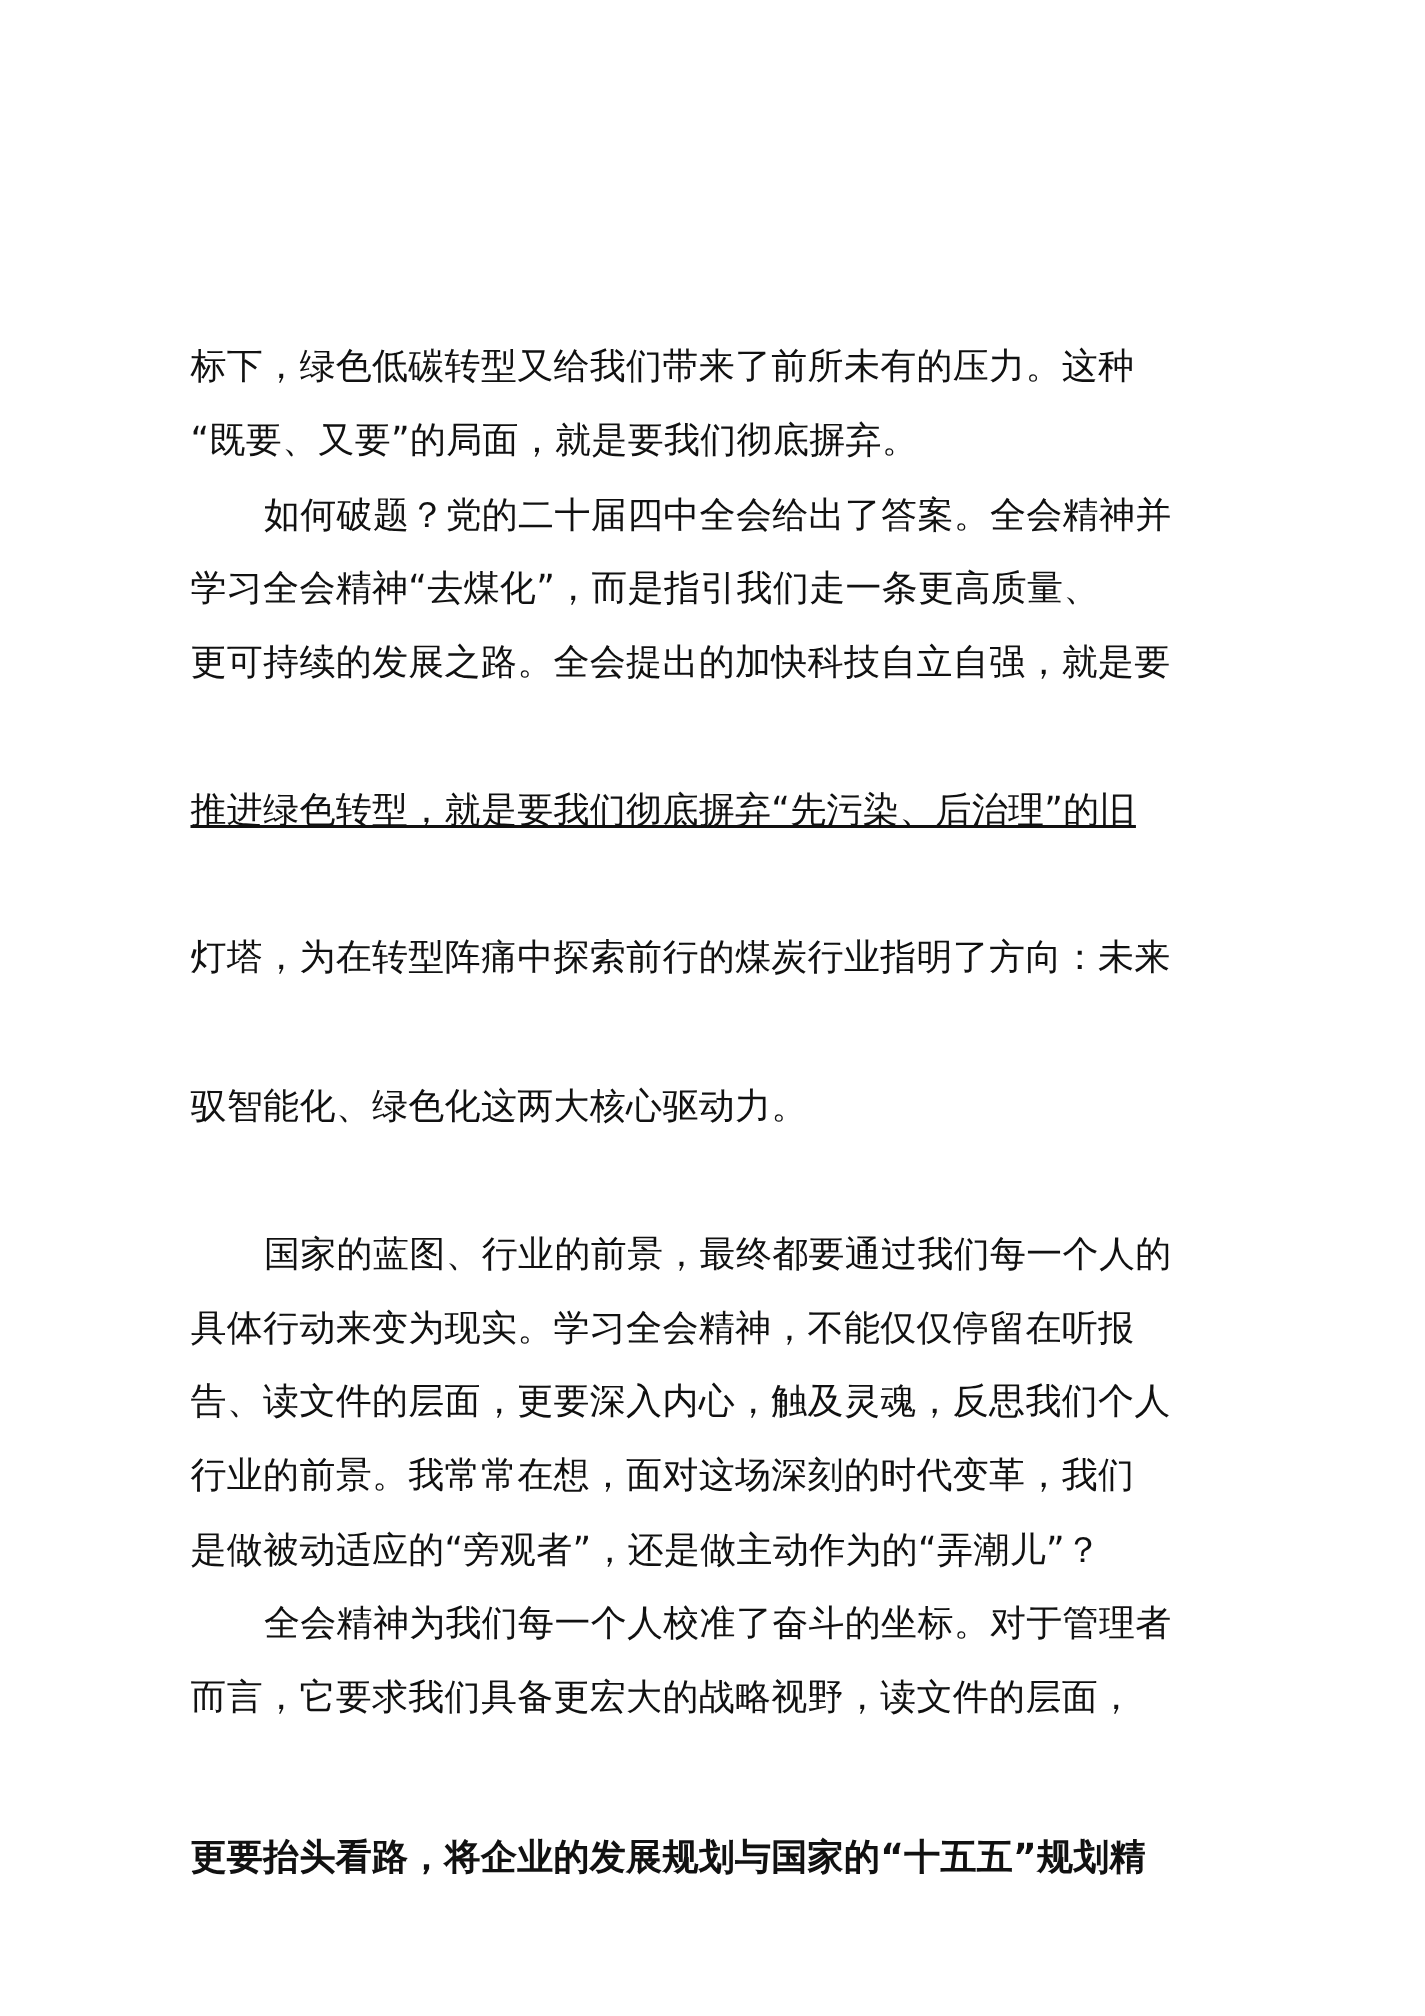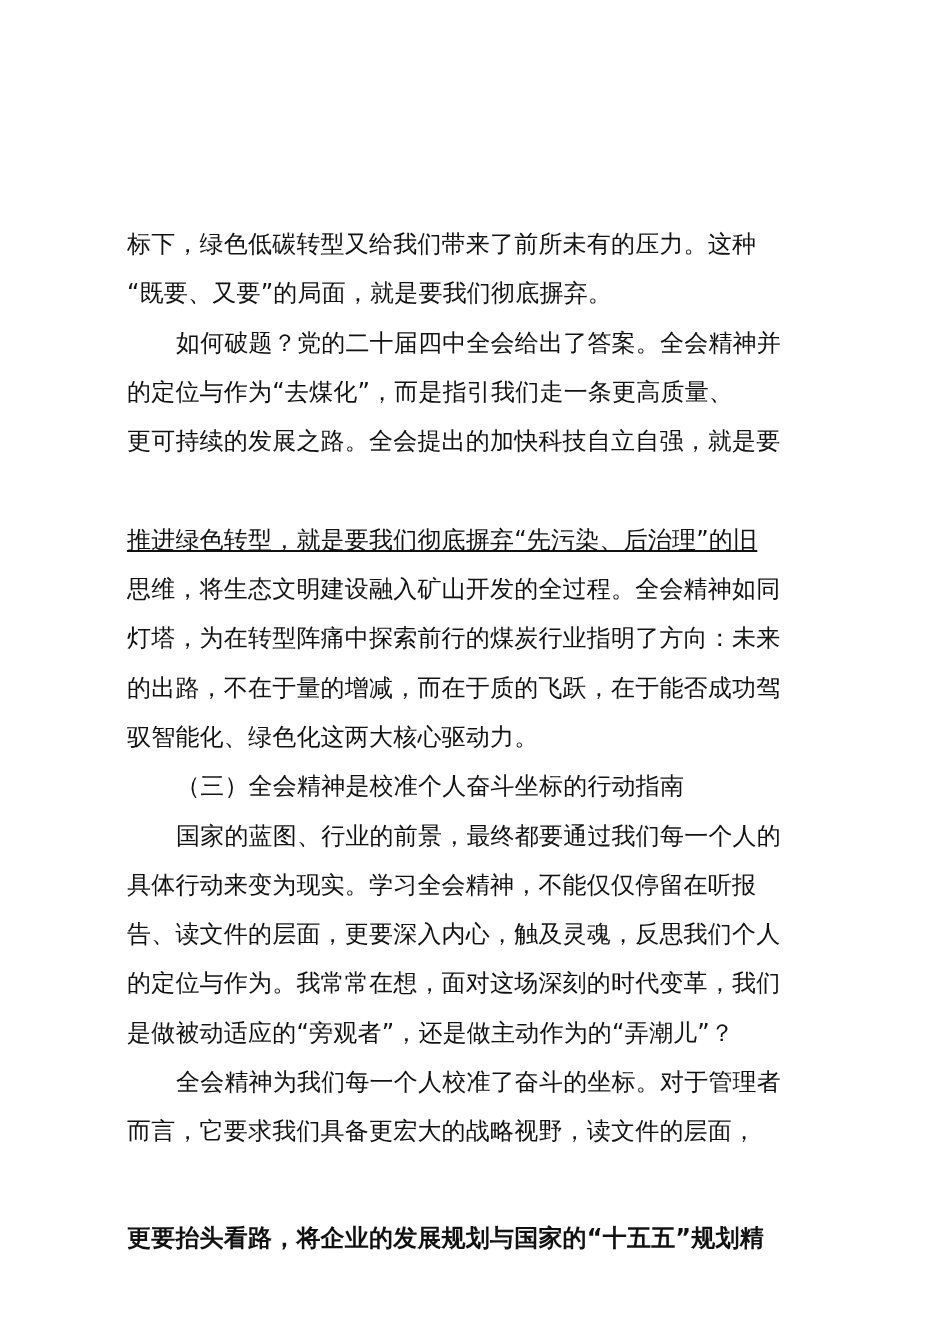--- a/index.html
+++ b/index.html
@@ -20,29 +20,26 @@
     .indent { left: 176px; width: 657px; }
     .heading { left: 176px; }
   </style>
 </head>
 <body>
 
 <div class="page">
   <div class="line" style="top:183px;">标下，绿色低碳转型又给我们带来了前所未有的压力。这种</div>
   <div class="line" style="top:232px;">“既要、又要”的局面，就是要我们彻底摒弃。</div>
   <div class="line indent" style="top:282px;">如何破题？党的二十届四中全会给出了答案。全会精神并</div>
-  <div class="line" style="top:331px;">的定位与作为“去煤化”，而是指引我们走一条更高质量、</div>
+  <div class="line" style="top:331px;">学习全会精神“去煤化”，而是指引我们走一条更高质量、</div>
   <div class="line" style="top:380px;">更可持续的发展之路。全会提出的加快科技自立自强，就是要</div>
   <div class="line" style="top:479px;text-decoration:underline;">推进绿色转型，就是要我们彻底摒弃“先污染、后治理”的旧</div>
-  <div class="line" style="top:528px;">思维，将生态文明建设融入矿山开发的全过程。全会精神如同</div>
   <div class="line" style="top:577px;">灯塔，为在转型阵痛中探索前行的煤炭行业指明了方向：未来</div>
-  <div class="line" style="top:627px;">的出路，不在于量的增减，而在于质的飞跃，在于能否成功驾</div>
   <div class="line" style="top:676px;">驭智能化、绿色化这两大核心驱动力。</div>
-  <div class="line heading" style="top:725px;">（三）全会精神是校准个人奋斗坐标的行动指南</div>
   <div class="line indent" style="top:775px;">国家的蓝图、行业的前景，最终都要通过我们每一个人的</div>
   <div class="line" style="top:824px;">具体行动来变为现实。学习全会精神，不能仅仅停留在听报</div>
   <div class="line" style="top:873px;">告、读文件的层面，更要深入内心，触及灵魂，反思我们个人</div>
-  <div class="line" style="top:922px;">的定位与作为。我常常在想，面对这场深刻的时代变革，我们</div>
+  <div class="line" style="top:922px;">行业的前景。我常常在想，面对这场深刻的时代变革，我们</div>
   <div class="line" style="top:972px;">是做被动适应的“旁观者”，还是做主动作为的“弄潮儿”？</div>
   <div class="line indent" style="top:1021px;">全会精神为我们每一个人校准了奋斗的坐标。对于管理者</div>
   <div class="line" style="top:1070px;">而言，它要求我们具备更宏大的战略视野，读文件的层面，</div>
   <div class="line" style="top:1177px;font-weight:bold;">更要抬头看路，将企业的发展规划与国家的“十五五”规划精</div>
 </div>
 
 </body></html>

